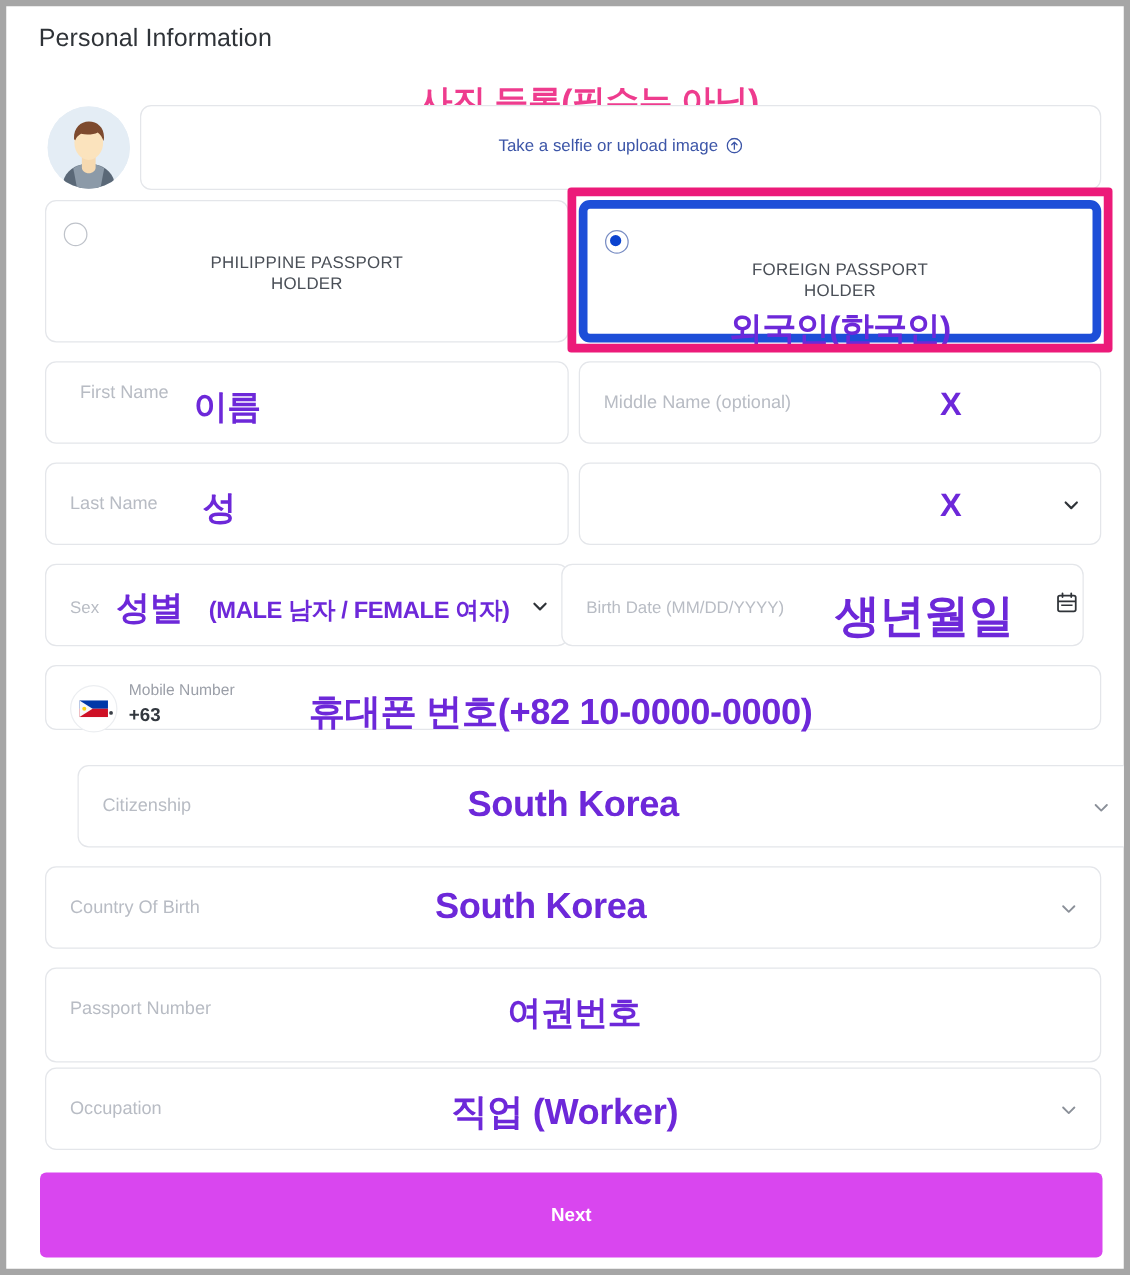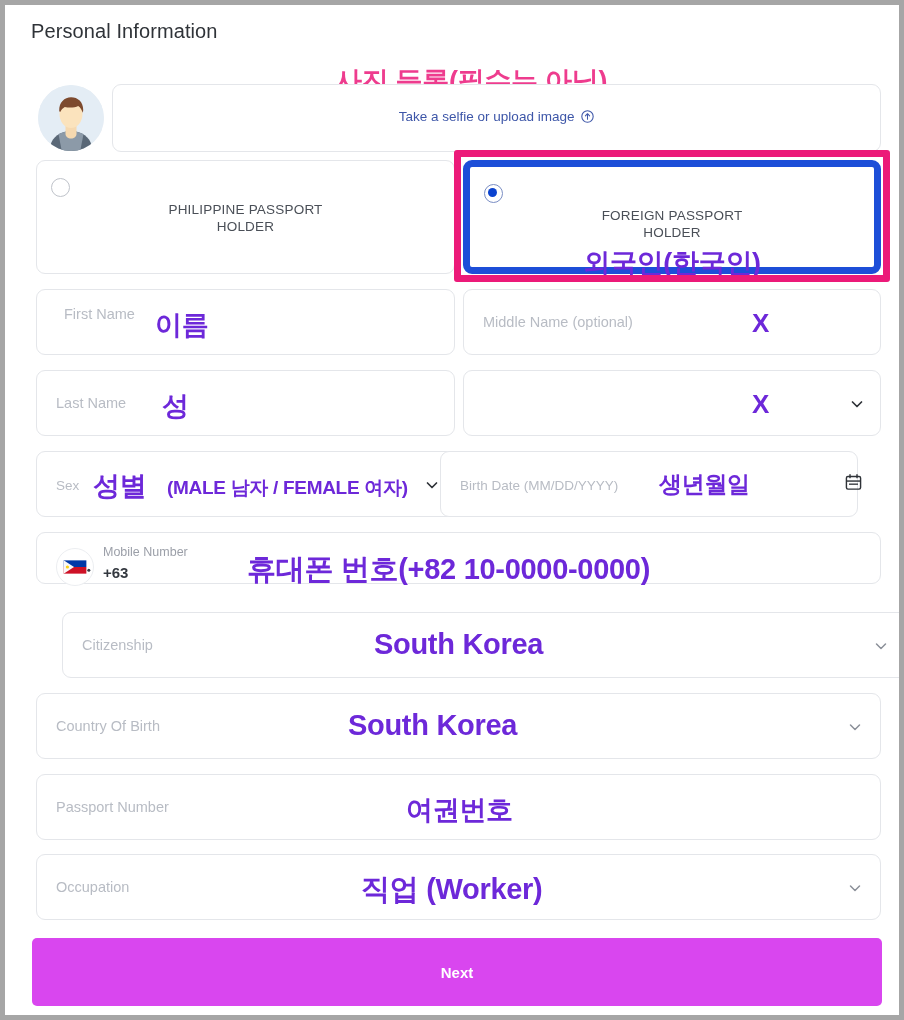--- a/index.html
+++ b/index.html
@@ -284,23 +284,23 @@
     <div class="placeholder" style="left:19px; top:26px; font-size:13.5px;">Sex</div>
     <div class="anno" style="left:56px; top:16px; font-size:27px;">성별</div>
     <div class="anno" style="left:130px; top:23px; font-size:19px;">(MALE 남자 / FEMALE 여자)</div>
     <div class="chev" style="left:388px; top:26px;">
       <svg viewBox="0 0 14 14" xmlns="http://www.w3.org/2000/svg">
         <path d="M2.5 5L7 9.5 11.5 5" fill="none" stroke="currentColor" stroke-width="1.7" stroke-linecap="round" stroke-linejoin="round"></path>
       </svg>
     </div>
   </div>
 
-  <div class="card" style="left:435px; top:446px; width:418px; height:66px;">
+  <div class="card" style="left:444px; top:446px; width:418px; height:66px;">
     <div class="placeholder" style="left:19px; top:26px; font-size:13.5px;">Birth Date (MM/DD/YYYY)</div>
-    <div class="anno" style="left:218px; top:17px; font-size:23px;">생년월일</div>
+    <div class="anno" style="left:218px; top:17px; font-size:36px;">생년월일</div>
   </div>
 
   <div id="calendar-icon">
     <svg viewBox="0 0 18 18" xmlns="http://www.w3.org/2000/svg">
       <rect x="1.5" y="3.2" width="15" height="13.3" rx="1.6" fill="none" stroke="currentColor" stroke-width="1.5"></rect>
       <path d="M1.5 8h15" stroke="currentColor" stroke-width="1.5"></path>
       <path d="M5.3 1.2v3.2M12.7 1.2v3.2" stroke="currentColor" stroke-width="1.5" stroke-linecap="round"></path>
       <path d="M4.2 11.3h9.6" stroke="currentColor" stroke-width="1.4"></path>
     </svg>
   </div>
@@ -333,21 +333,21 @@
   <div class="card" style="left:31px; top:688px; width:845px; height:66px;">
     <div class="placeholder" style="left:19px; top:24px;">Country Of Birth</div>
     <div class="anno" style="left:311px; top:15px; font-size:29px;">South Korea</div>
     <div class="chev" style="left:811px; top:26px;">
       <svg viewBox="0 0 14 14" xmlns="http://www.w3.org/2000/svg">
         <path d="M2.5 5L7 9.5 11.5 5" fill="none" stroke="#8b9099" stroke-width="1.5" stroke-linecap="round" stroke-linejoin="round"></path>
       </svg>
     </div>
   </div>
 
-  <div class="card" style="left:31px; top:769px; width:845px; height:66px;">
+  <div class="card" style="left:31px; top:769px; width:845px; height:76px;">
     <div class="placeholder" style="left:19px; top:24px;">Passport Number</div>
     <div class="anno" style="left:369px; top:17px; font-size:27px;">여권번호</div>
   </div>
 
   <div class="card" style="left:31px; top:849px; width:845px; height:66px;">
     <div class="placeholder" style="left:19px; top:24px;">Occupation</div>
     <div class="anno" style="left:324px; top:15px; font-size:29px;">직업 (Worker)</div>
     <div class="chev" style="left:811px; top:26px;">
       <svg viewBox="0 0 14 14" xmlns="http://www.w3.org/2000/svg">
         <path d="M2.5 5L7 9.5 11.5 5" fill="none" stroke="#8b9099" stroke-width="1.5" stroke-linecap="round" stroke-linejoin="round"></path>

